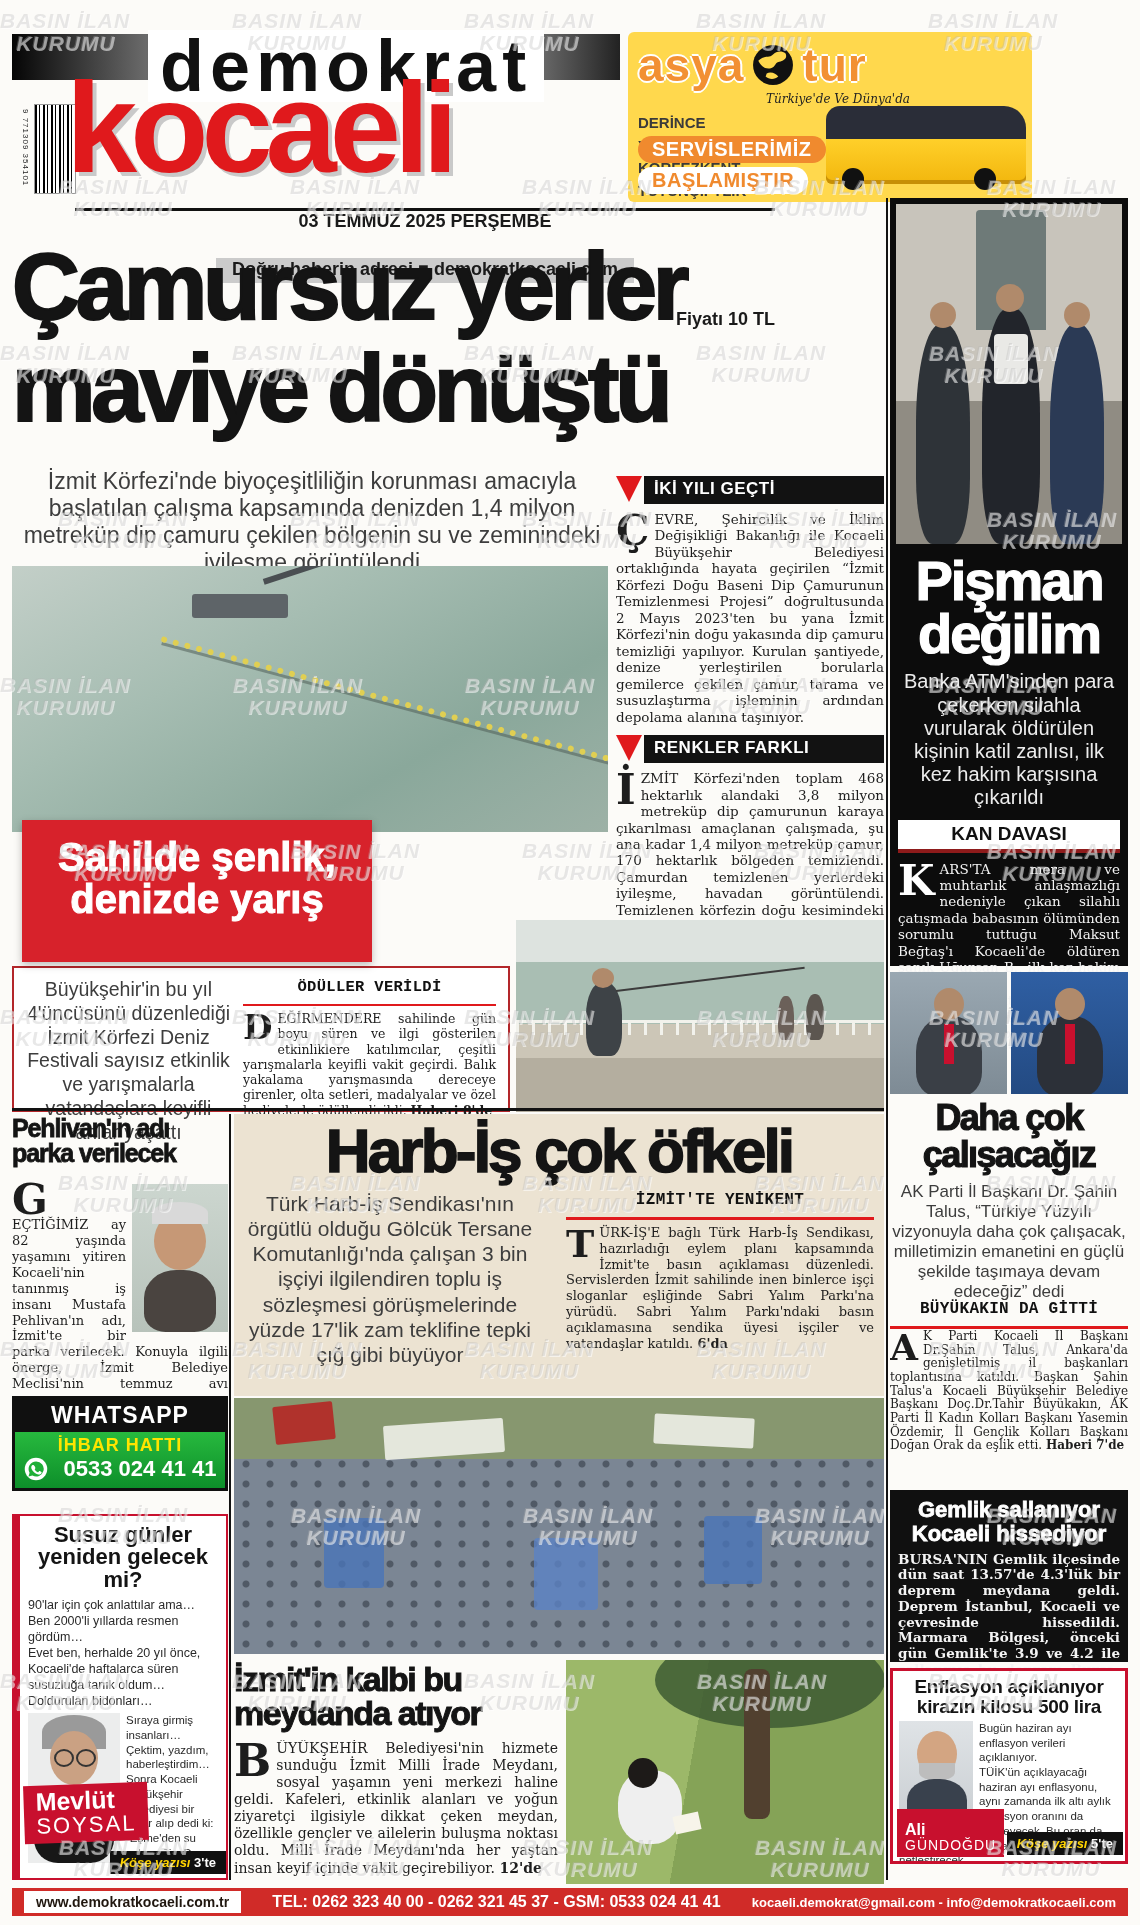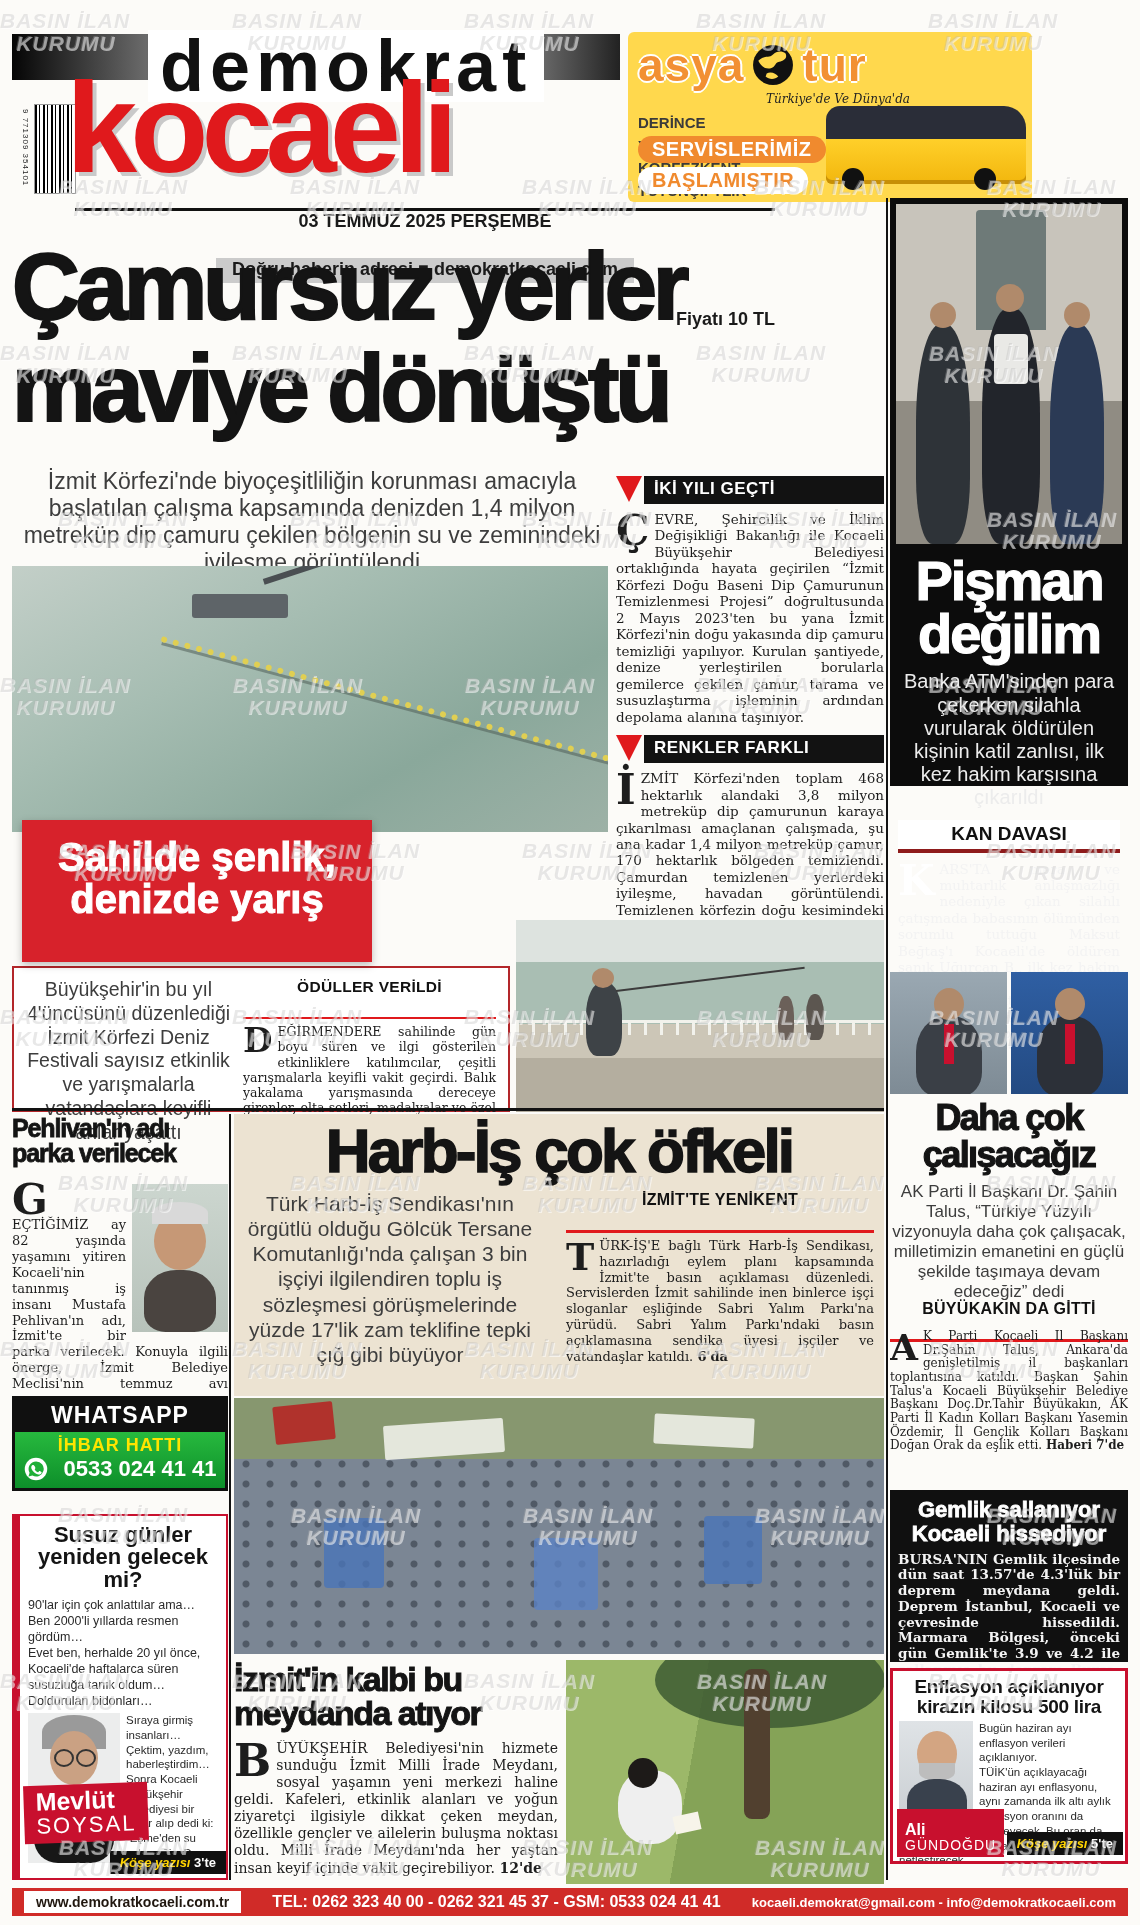--- a/index.html
+++ b/index.html
@@ -9,21 +9,21 @@
   
   .hl{font-weight:700;color:#141414;letter-spacing:-.045em;line-height:.95;white-space:nowrap;}
   .hl.giant{font-size:94px;-webkit-text-stroke:2.2px #141414;}
   .sb{font-family:"DejaVu Serif",serif;font-size:13.5px;line-height:1.22;text-align:justify;color:#1d1d1d;}
   .sb .dc{float:left;font-weight:700;font-size:42px;line-height:.82;padding:3px 5px 0 0;}
   .morep{font-weight:700;}
   .deck{color:#3d3d3d;}
   .kbar{display:flex;align-items:flex-start;}
   .tri{width:0;height:0;border-left:13px solid transparent;border-right:13px solid transparent;border-top:26px solid #e0191c;margin-right:2px;}
   .kt{background:#121212;color:#fff;font-weight:700;font-size:17px;letter-spacing:.5px;padding:3px 10px 5px;flex:1;}
-  .kul{font-weight:700;font-size:17px;color:#111;border-bottom:3px solid #e0191c;padding-bottom:21px;text-align:center;letter-spacing:.3px;}
+  .kul{font-weight:700;font-size:17px;color:#111;border-bottom:3px solid #e0191c;padding-bottom:8px;text-align:center;letter-spacing:.3px;font-family:Liberation Mono, monospace;}
   .rule{background:#121212;}
   
   .band{background:linear-gradient(90deg,#050505,#6a6a6a 22%,#1c1c1c 48%,#9a9a9a 78%,#222);}
   .demokrat{background:#fff;font-weight:700;font-size:72px;letter-spacing:6px;color:#111;line-height:1;padding:0 12px;}
   .kocaeli{font-weight:700;font-size:128px;letter-spacing:-7px;line-height:1;color:#e0191c;text-shadow:4px 4px 0 #c9c9c9;}
   .barcode{background:#fff;border:1px solid #999;
     background-image:repeating-linear-gradient(90deg,#000 0 2px,#fff 2px 4px,#000 4px 5px,#fff 5px 8px);}
   .bcnum{position:absolute;left:-14px;top:4px;writing-mode:vertical-rl;font-size:8px;color:#222;letter-spacing:1px;}
   .datebar{border-top:3px solid #111;display:flex;align-items:center;gap:26px;font-weight:700;font-size:18px;}
   .datebox{background:#cbcbcb;padding:1px 16px 3px;}
@@ -187,21 +187,21 @@
     <div class="head" style="left:76px;top:48px;width:22px;height:20px;"></div>
     <div style="position:absolute;left:100px;top:70px;width:190px;height:2px;background:#3c3c3c;transform:rotate(-7deg);transform-origin:left;"></div>
     <div class="figure" style="right:60px;top:74px;width:18px;height:46px;background:#5c5650;"></div>
     <div class="figure" style="right:90px;top:76px;width:16px;height:44px;background:#6b6059;"></div>
   </div>
 
   <div class="abs rule" style="left:886px;top:198px;width:2px;height:1682px;"></div>
   <div class="abs rule" style="left:12px;top:1108px;width:872px;height:3px;"></div>
   <div class="abs rule" style="left:229px;top:1114px;width:2px;height:766px;"></div>
 
-  <div class="abs pblock" style="left:890px;top:198px;width:238px;height:588px;box-sizing:border-box;">
+  <div class="abs pblock" style="left:890px;top:198px;width:238px;height:768px;box-sizing:border-box;">
     <div class="photo arrestphoto" style="position:relative;width:226px;height:340px;">
       <div class="doorway"></div>
       <div class="figure" style="left:20px;top:120px;width:54px;height:220px;background:#2e3338;"></div>
       <div class="figure" style="left:86px;top:104px;width:58px;height:236px;background:#22252b;"></div>
       <div style="position:absolute;left:98px;top:130px;width:34px;height:50px;background:#e9e9e6;border-radius:4px;"></div>
       <div class="figure" style="left:154px;top:120px;width:54px;height:220px;background:#2b3a55;"></div>
       <div class="head" style="left:34px;top:98px;width:26px;height:26px;"></div>
       <div class="head" style="left:100px;top:80px;width:28px;height:28px;"></div>
       <div class="head" style="left:168px;top:98px;width:26px;height:26px;"></div>
     </div>

